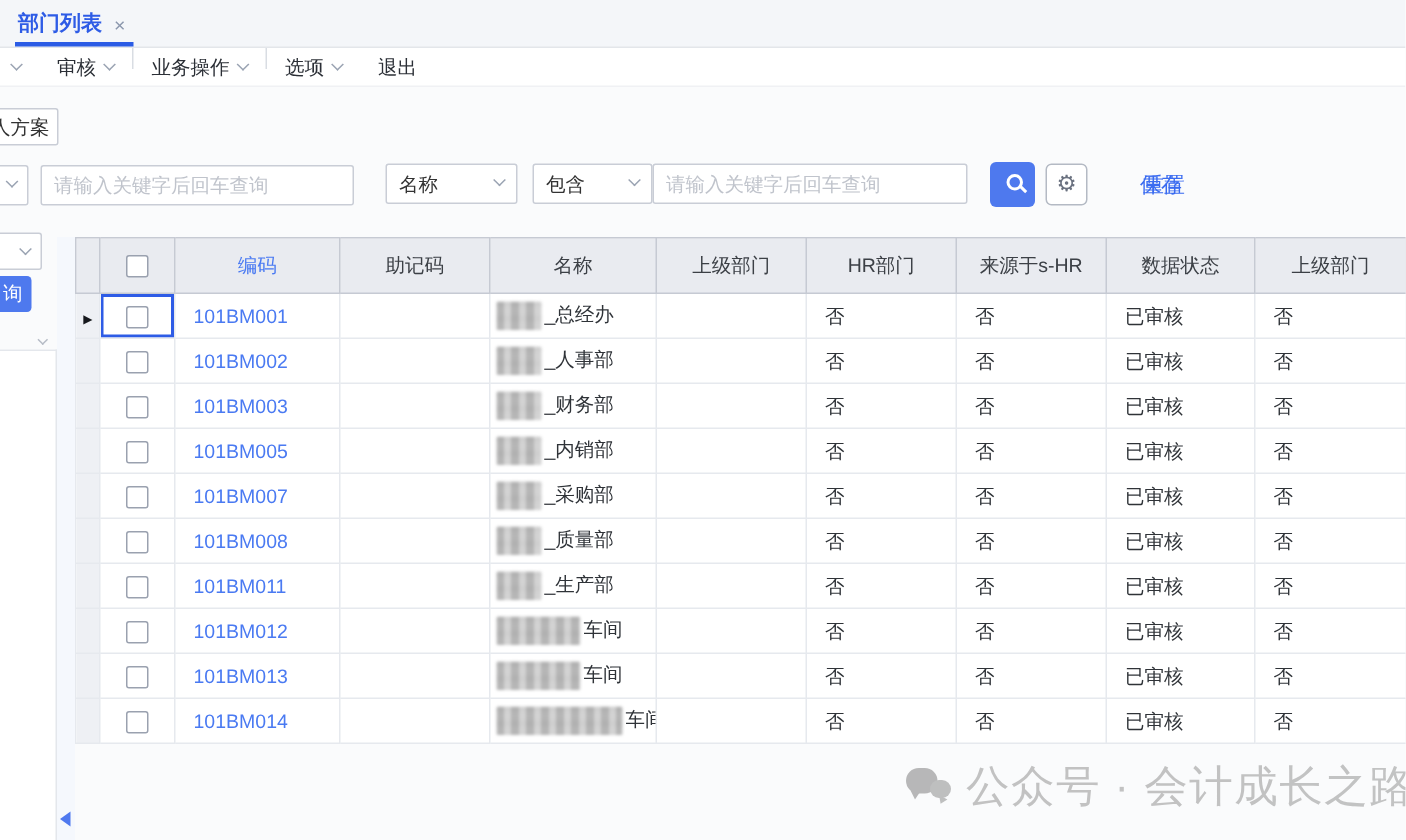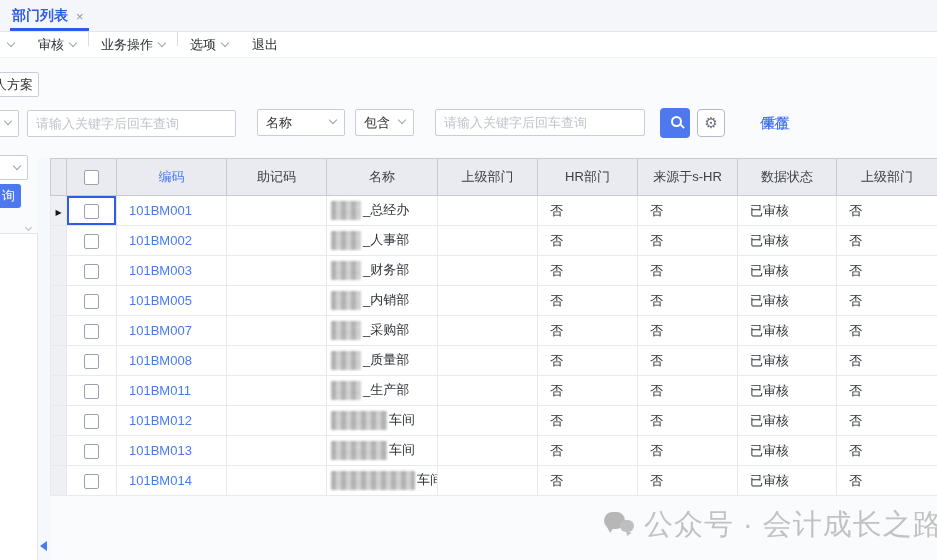--- a/index.html
+++ b/index.html
@@ -57,21 +57,21 @@
   .collapse-arrow { position:absolute; left:40px; top:541px; width:0; height:0;
     border-top:5px solid transparent; border-bottom:5px solid transparent;
     border-right:7px solid #4f79ef; cursor:pointer; }
 
   
   .combo { position:absolute; height:27px; background:#fff;
     border:1px solid #c9cdd6; border-radius:2px; font-size:13px; color:#333;
     display:flex; align-items:center; padding:0 8px; cursor:pointer; }
   .combo .chev { position:absolute; right:8px; top:11px; }
   .combo-field { left:257px; top:109px; width:88px; }
-  .combo-op   { left:355px; top:109px; width:59px; }
+  .combo-op   { left:355px; top:109px; width:80px; }
   .kw-input { position:absolute; left:435px; top:109px; width:210px; height:27px;
     border:1px solid #c9cdd6; border-radius:2px; background:#fff;
     font-size:13px; color:#333; padding:0 8px;
     font-family:"Liberation Sans", sans-serif; }
   .kw-input::placeholder { color:#c0c4cc; }
   .search-btn { position:absolute; left:660px; top:108px; width:30px; height:30px;
     background:#4e79ee; border:none; border-radius:4px; cursor:pointer;
     display:flex; align-items:center; justify-content:center; }
   .mag { width:11px; height:11px; border:2px solid #fff; border-radius:50%;
     position:relative; margin:-3px -3px 0 0; }

